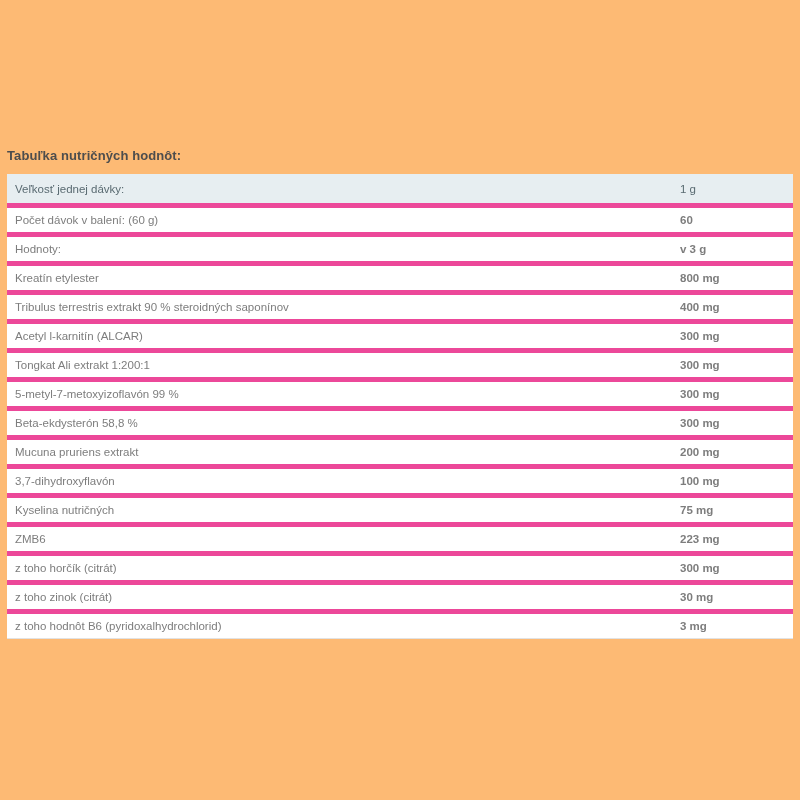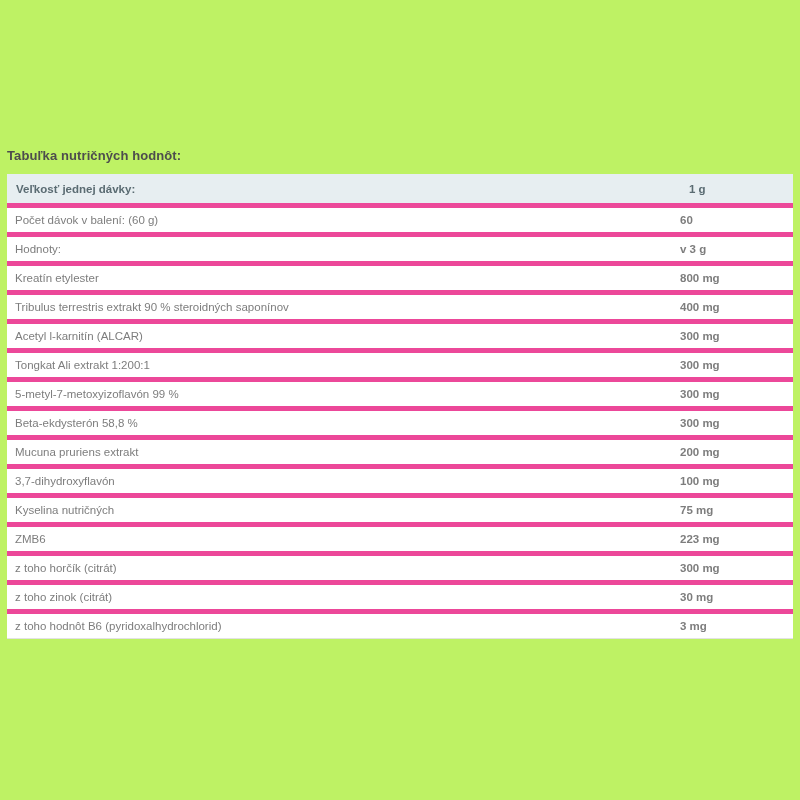--- a/index.html
+++ b/index.html
@@ -5,21 +5,21 @@
   * { margin: 0; padding: 0; box-sizing: border-box; }
   html, body {
     width: 800px; height: 800px;
     background: #ffffff;
     font-family: "Liberation Sans", sans-serif;
     overflow: hidden;
   }
   .page {
     position: relative;
     width: 800px; height: 800px;
-    background: #bef264;
+    background: #fdba74;
   }
   .content {
     position: absolute;
     left: 7px; top: 148px;
     width: 786px;
   }
   .table-title {
     font-size: 13px;
     font-weight: bold;
     color: #4d4d4d;
@@ -51,22 +51,21 @@
   }
   .cell-value {
     font-size: 11.5px;
     color: #7d7d7d;
     white-space: nowrap;
     font-weight: bold;
   }
   .nutri-row.header .cell-label,
   .nutri-row.header .cell-value {
     color: #5a6b72;
-    font-weight: bold;
-    padding-left: 9px;
+    font-weight: normal;
   }
 </style>
 </head>
 <body>
 
 <div class="page">
   <div class="content">
     <div class="table-title">Tabuľka nutričných hodnôt:</div>
 
     <div class="nutri-table">

